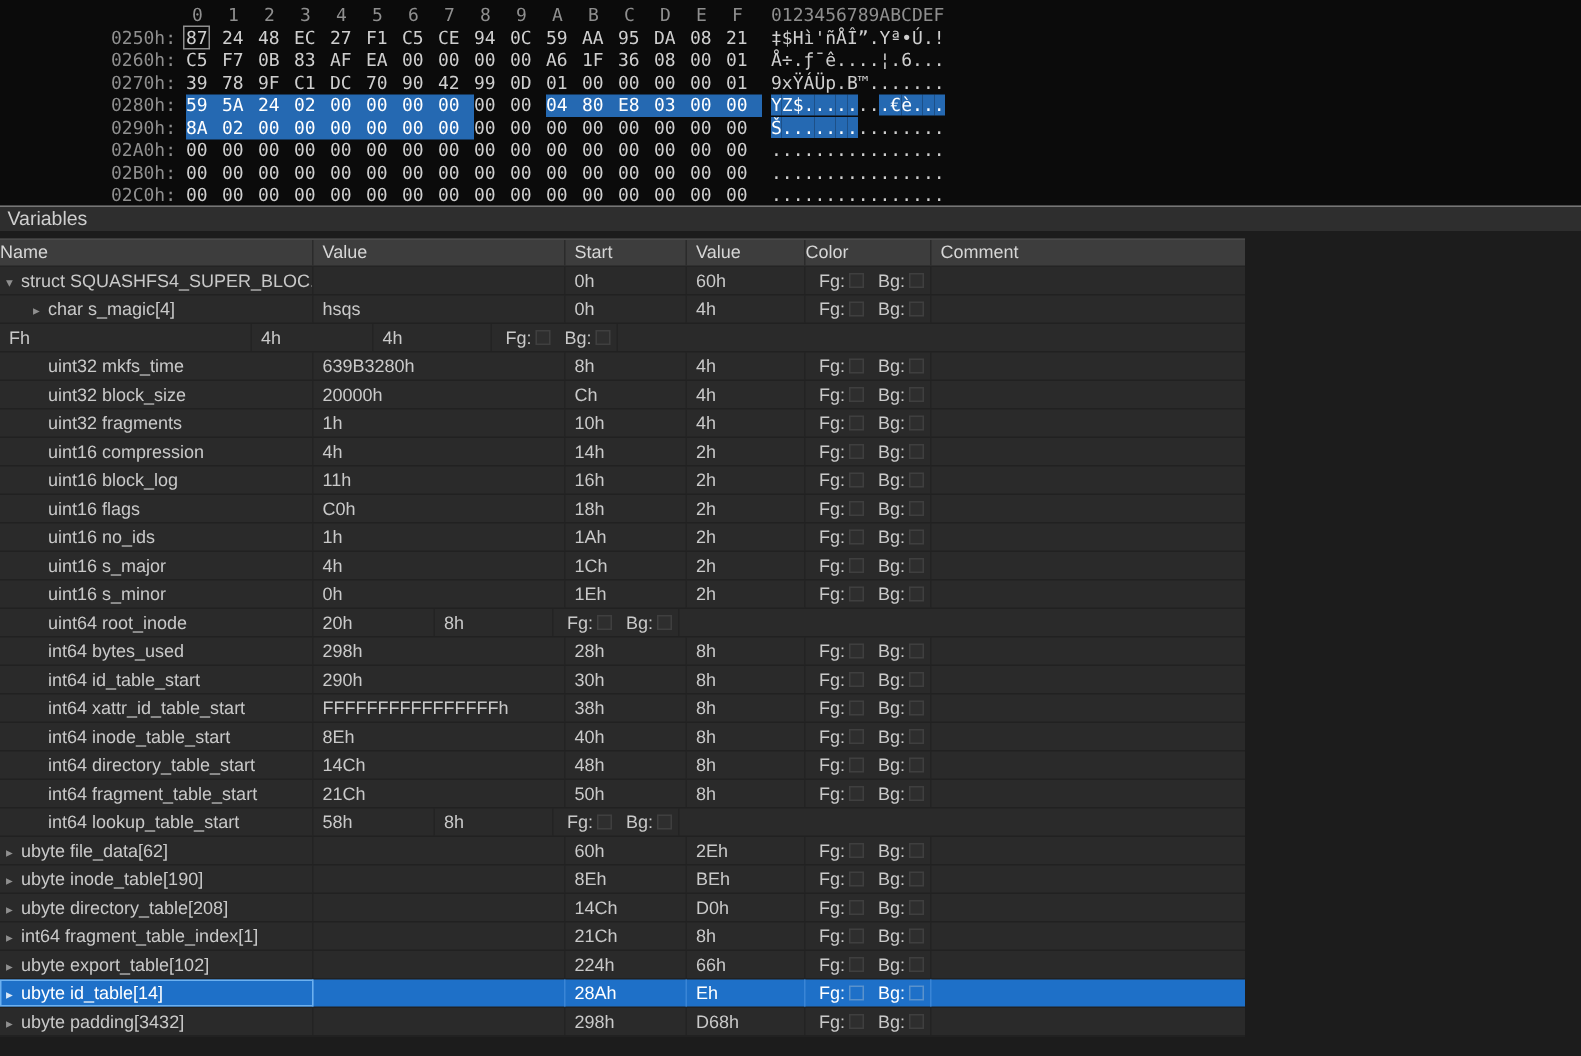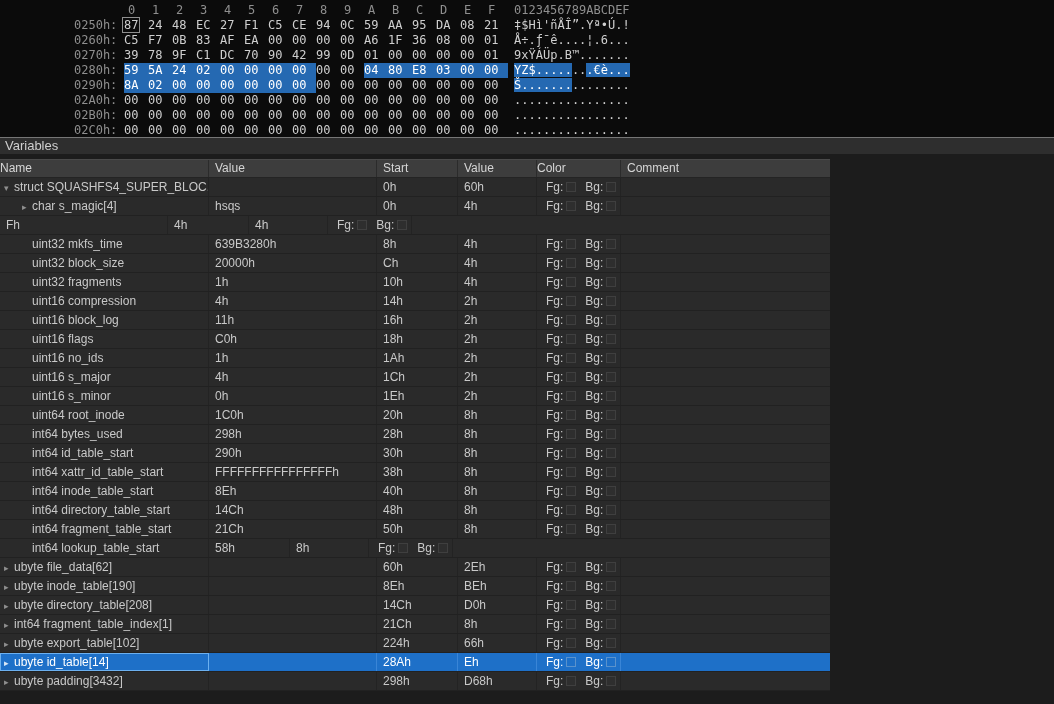--- a/index.html
+++ b/index.html
@@ -168,21 +168,20 @@
         <div class="tr">
           <div class="td c0"><span class="ind" style="width: 18px;"></span><span class="chev"></span><span class="lbl">uint16 s_minor</span></div>
           <div class="td c1">0h</div>
           <div class="td c2">1Eh</div>
           <div class="td c3">2h</div>
           <div class="td c4 colorcell"><span class="fgbg">Fg:</span><span class="swatch"></span><span class="fgbg bgl">Bg:</span><span class="swatch"></span></div>
           <div class="td c5"></div>
         </div>
         <div class="tr">
           <div class="td c0"><span class="ind" style="width: 18px;"></span><span class="chev"></span><span class="lbl">uint64 root_inode</span></div>
-          <div class="td c1">1C0h</div>
           <div class="td c2">20h</div>
           <div class="td c3">8h</div>
           <div class="td c4 colorcell"><span class="fgbg">Fg:</span><span class="swatch"></span><span class="fgbg bgl">Bg:</span><span class="swatch"></span></div>
           <div class="td c5"></div>
         </div>
         <div class="tr">
           <div class="td c0"><span class="ind" style="width: 18px;"></span><span class="chev"></span><span class="lbl">int64 bytes_used</span></div>
           <div class="td c1">298h</div>
           <div class="td c2">28h</div>
           <div class="td c3">8h</div>

